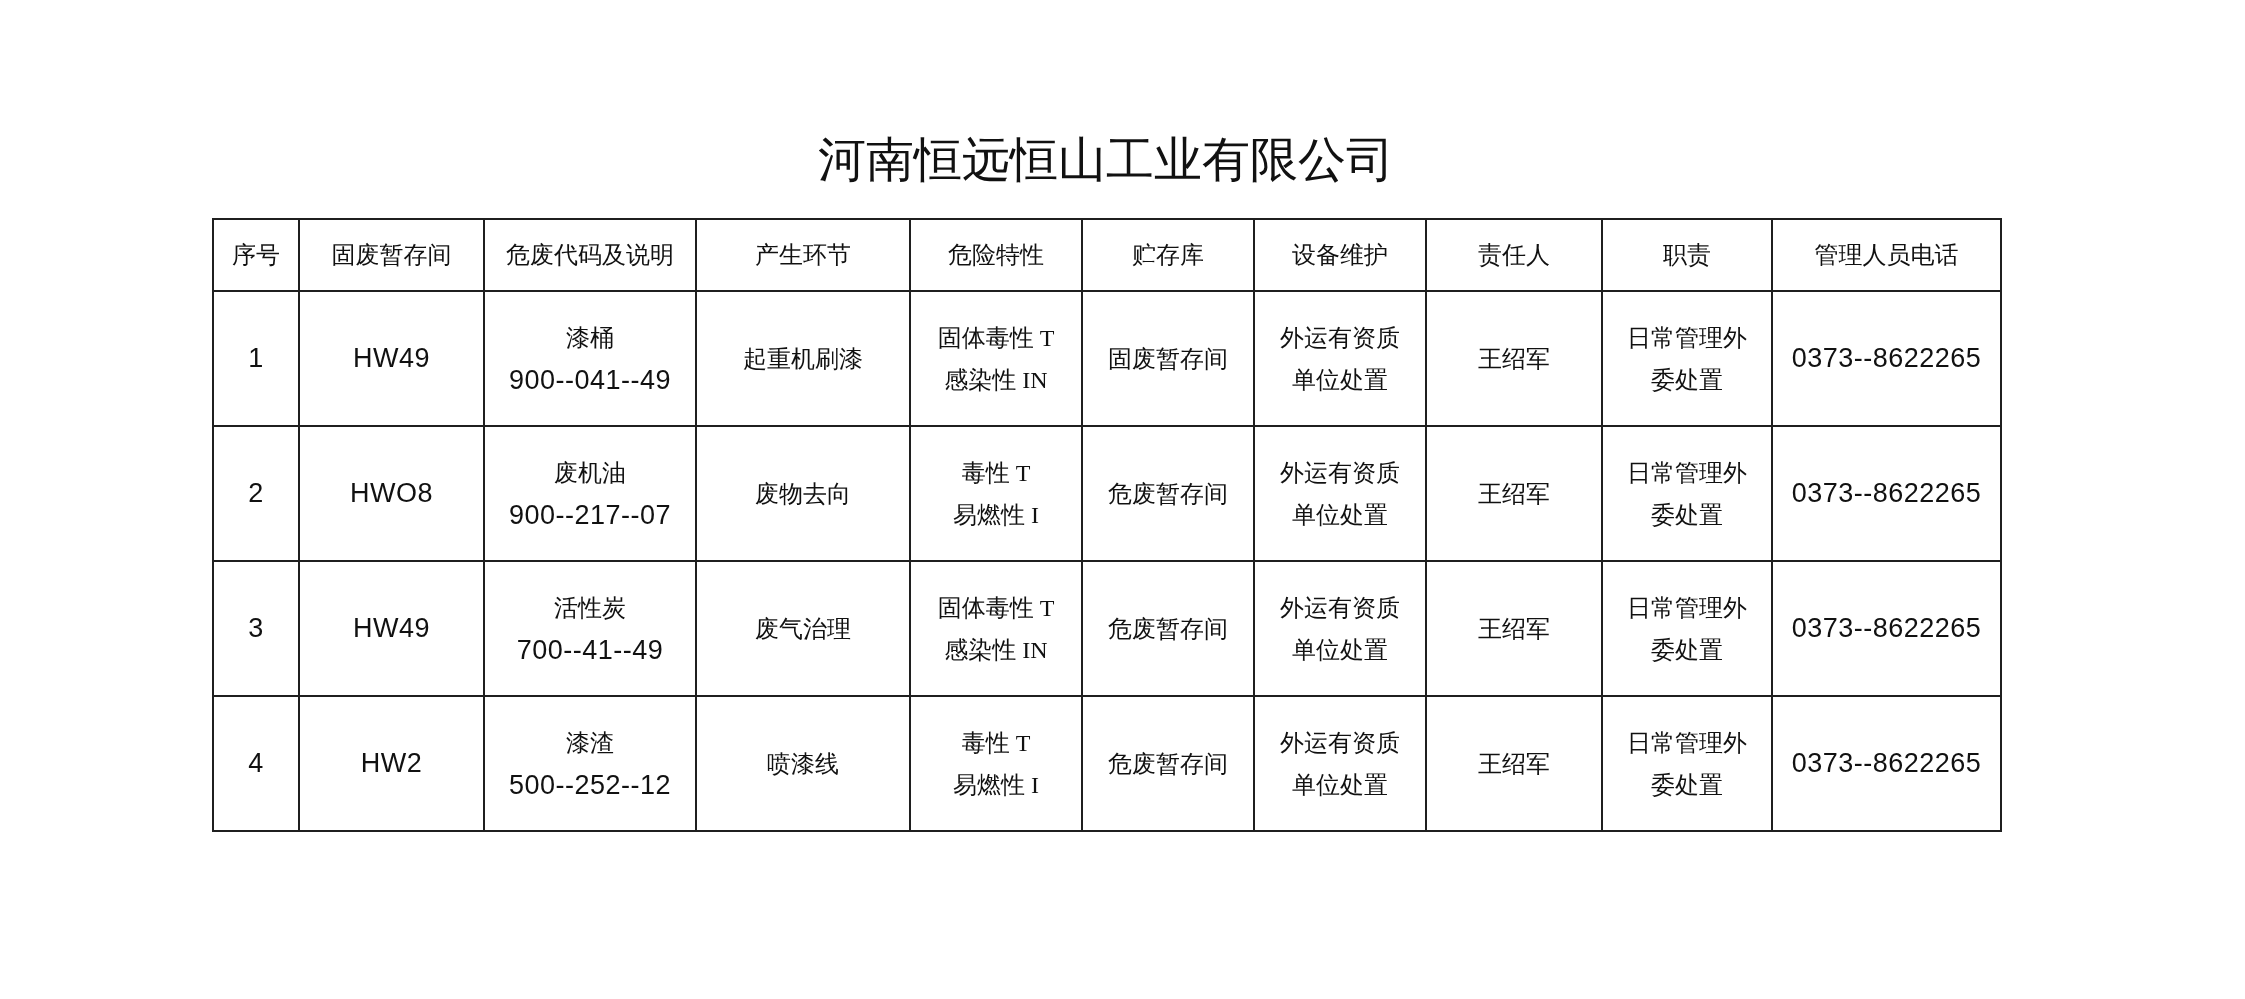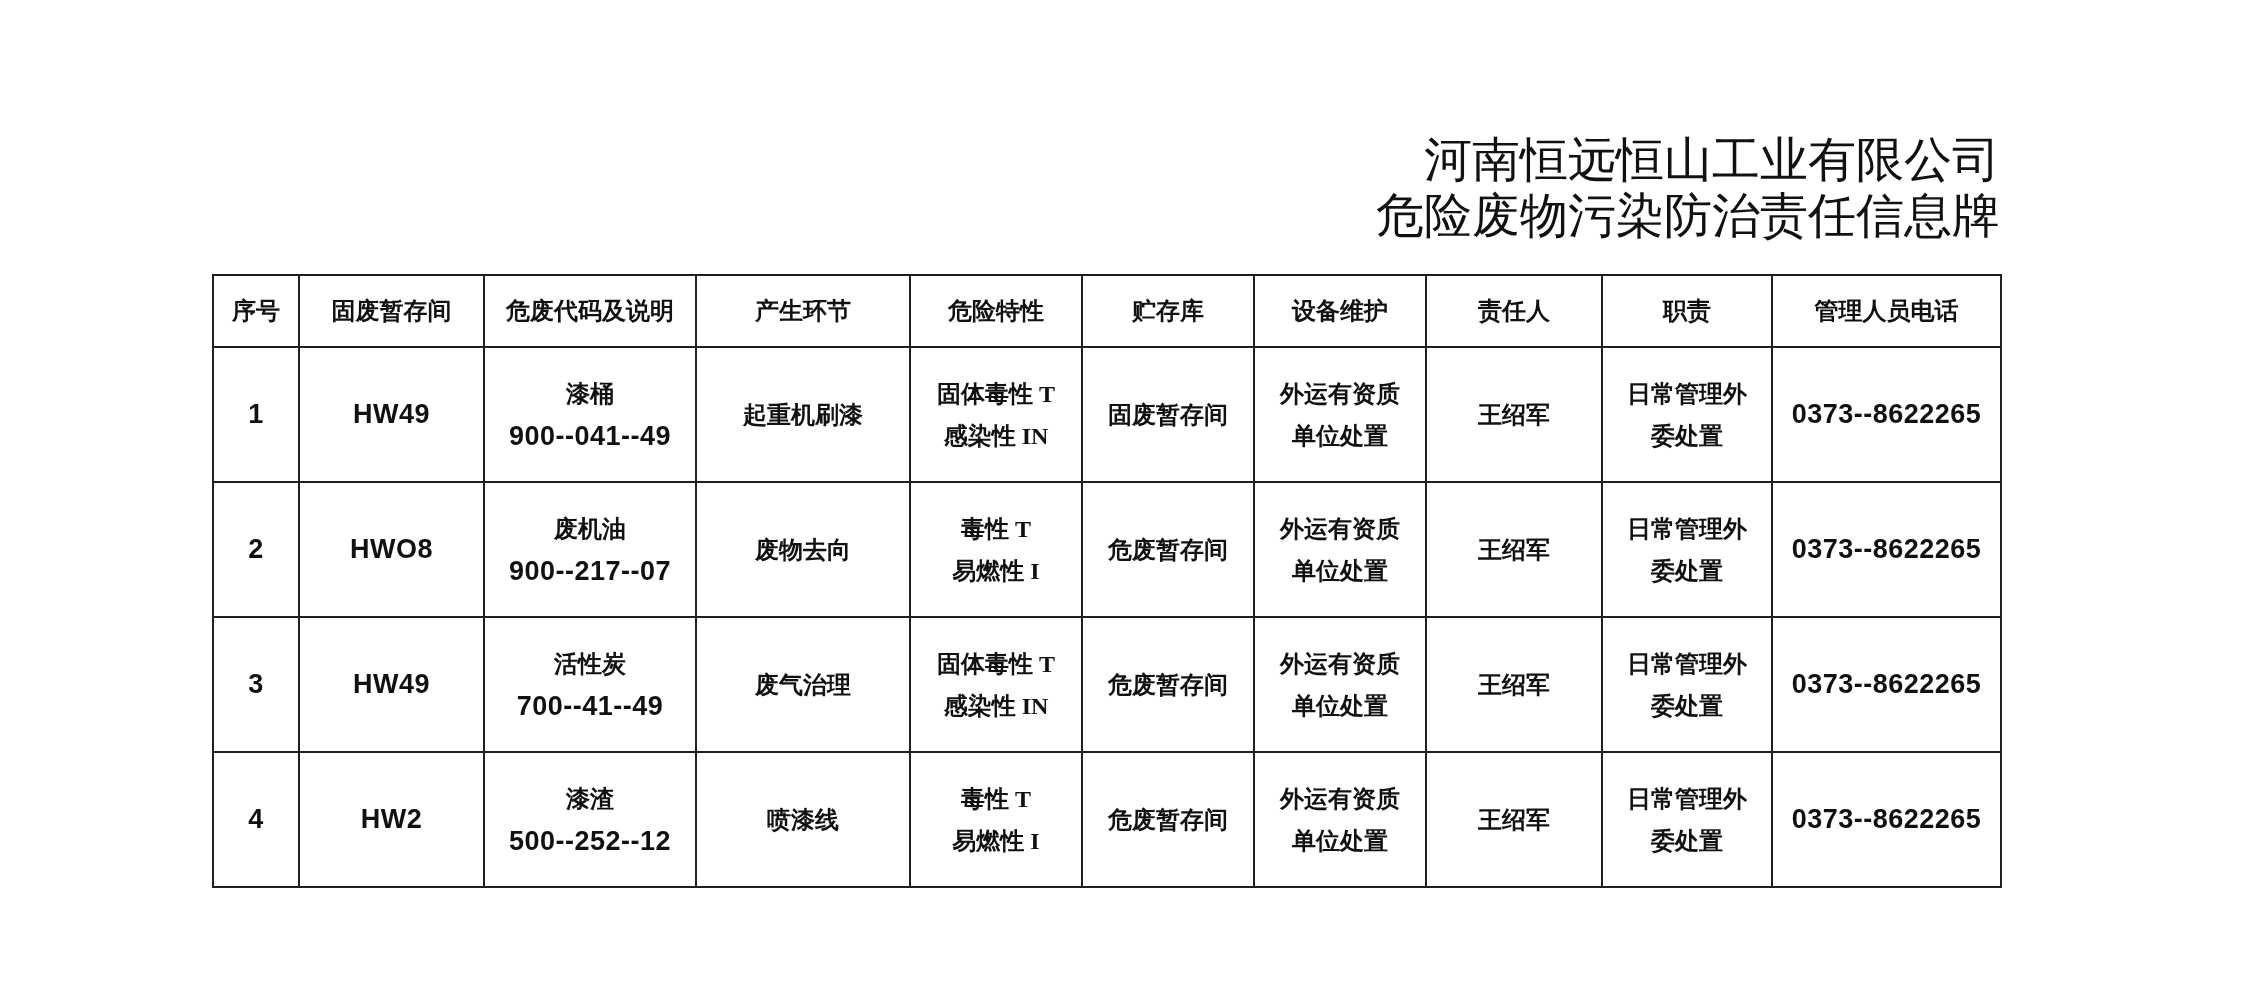--- a/index.html
+++ b/index.html
@@ -14,42 +14,42 @@
     position: relative;
     color: #1a1a1a;
   }
   .doc {
     position: absolute;
     left: 212px;
     top: 0;
     width: 1788px;
   }
   .title {
-    text-align: right;
+    text-align: center;
     font-family: "Liberation Serif", "DejaVu Serif", serif;
     font-size: 48px;
     line-height: 56px;
     font-weight: 400;
     color: #111111;
     white-space: nowrap;
   }
   .title.first { margin-top: 132px; }
   table.resp {
     margin-top: 30px;
     border-collapse: collapse;
     table-layout: fixed;
     width: 1788px;
   }
   table.resp th, table.resp td {
     border: 2px solid #1f1f1f;
     text-align: center;
     vertical-align: middle;
     padding: 0 4px;
     font-family: "Liberation Serif", "DejaVu Serif", serif;
-    font-weight: 700;
+    font-weight: 400;
     color: #111111;
   }
   table.resp th {
     height: 70px;
     font-size: 24px;
     line-height: 34px;
   }
   table.resp td {
     height: 133px;
     font-size: 24px;
@@ -60,21 +60,20 @@
     font-family: "Liberation Sans", "DejaVu Sans", sans-serif;
     font-size: 27px;
     letter-spacing: 0.5px;
   }
 </style>
 </head>
 <body>
 
 <div class="doc">
   <div class="title first">河南恒远恒山工业有限公司</div>
-  <div class="title">危险废物污染防治责任信息牌</div>
 
   <table class="resp">
     <colgroup>
       <col style="width:86px">
       <col style="width:185px">
       <col style="width:212px">
       <col style="width:214px">
       <col style="width:172px">
       <col style="width:172px">
       <col style="width:172px">

